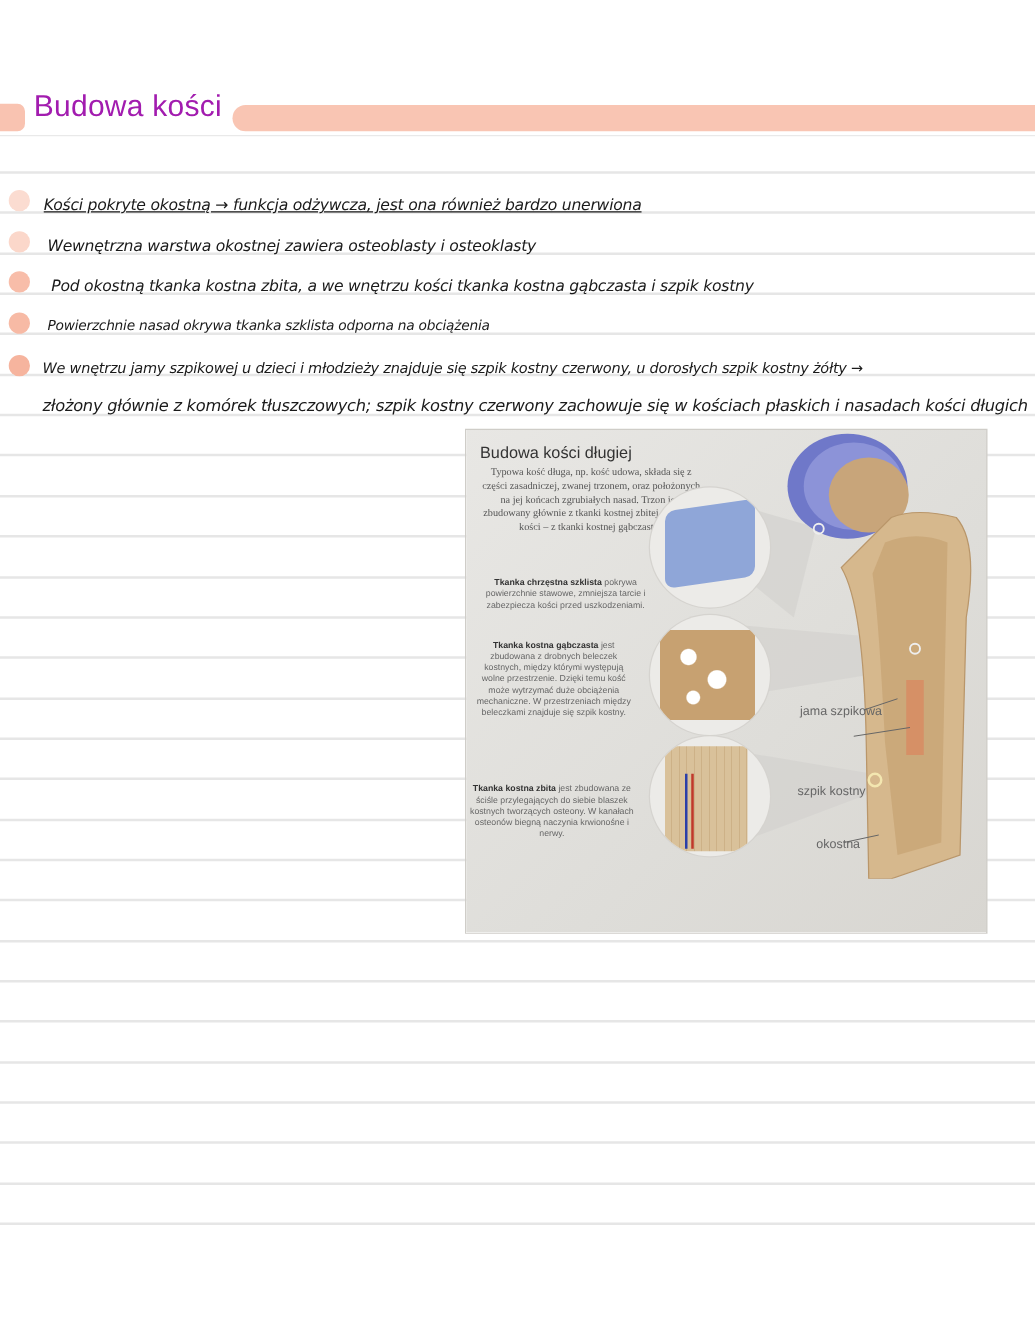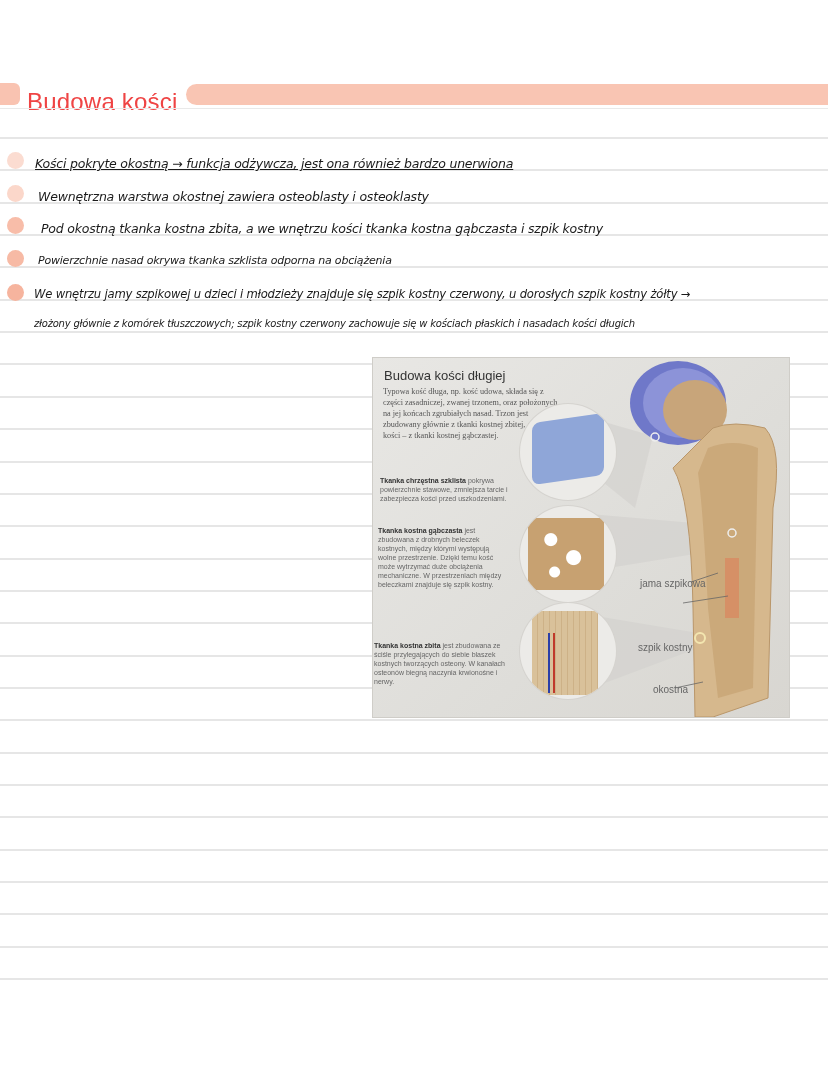--- a/index.html
+++ b/index.html
@@ -13,38 +13,38 @@
   }
   .title-tab {
     position:absolute; left:0; top:83px; width:20px; height:22px;
     background:#f9c3b1; border-radius:0 6px 6px 0;
   }
   .title-pill {
     position:absolute; left:186px; top:84px; width:660px; height:21px;
     background:#f9c5b3; border-radius:11px 0 0 11px;
   }
   .title {
-    position:absolute; left:27px; top:88px; font-size:24px; color:#ef4444;
+    position:absolute; left:27px; top:72px; font-size:24px; color:#a21caf;
     font-family:"Liberation Sans", sans-serif; letter-spacing:0.2px;
   }
   .title-underline {
     position:absolute; left:0; top:108px; width:828px; height:1px; background:#e9e9e9;
   }
   .bullet {
     position:absolute; left:7px; width:17px; height:17px; border-radius:50%;
   }
   .note {
     position:absolute; font-family:"DejaVu Sans", sans-serif; font-size:12.5px;
     color:#1a1a1a; white-space:nowrap; font-style:italic; letter-spacing:-0.2px;
   }
   
   .photo {
-    position:absolute; left:373px; top:358px; width:416px; height:359px;
+    position:absolute; left:373px; top:344px; width:416px; height:402px;
     background:linear-gradient(135deg,#e8e7e4 0%,#deddd9 60%,#d8d6d1 100%);
-    overflow:hidden; box-shadow:0 0 0 1px #cfcdc8;
+    overflow:hidden; box-shadow:0 0 0 1px #cfcdc8;text-align:center;
   }
   .photo-title { position:absolute; left:11px; top:10px; font-size:13px; color:#333; }
   .photo-intro { position:absolute; left:10px; top:28px; width:180px; font-family:"Liberation Serif", serif; font-size:8.2px; line-height:11px; color:#555; }
   .cap { position:absolute; font-size:7px; line-height:9px; color:#666; }
   .cap b { color:#333; font-weight:bold; }
   .circle-inset {
     position:absolute; border-radius:50%; background:#ecebe8; box-shadow:0 0 0 1px #d5d3cf;
     overflow:hidden;
   }
   .label-small { position:absolute; font-size:10px; color:#666; }
@@ -95,21 +95,21 @@
 
 <div class="bullet" style="top: 217px; background: rgb(248, 189, 169);"></div>
 <div class="note" style="left:41px; top:221px;">Pod okostną tkanka kostna zbita, a we wnętrzu kości tkanka kostna gąbczasta i szpik kostny</div>
 
 <div class="bullet" style="top: 250px; background: rgb(247, 186, 165);"></div>
 <div class="note" style="left:38px; top:254px; font-size:11px;">Powierzchnie nasad okrywa tkanka szklista odporna na obciążenia</div>
 
 <div class="bullet" style="top: 284px; background: rgb(246, 180, 158);"></div>
 <div class="note" style="left:34px; top:287px; font-size:11.6px;">We wnętrzu jamy szpikowej u dzieci i młodzieży znajduje się szpik kostny czerwony, u dorosłych szpik kostny żółty →</div>
 
-<div class="note" style="left:34px; top:318px; font-size:10px;">złożony głównie z komórek tłuszczowych; szpik kostny czerwony zachowuje się w kościach płaskich i nasadach kości długich</div>
+<div class="note" style="left:34px; top:318px; font-size:13px;">złożony głównie z komórek tłuszczowych; szpik kostny czerwony zachowuje się w kościach płaskich i nasadach kości długich</div>
 
 <div class="photo">
   <div class="photo-title">Budowa kości długiej</div>
   <div class="photo-intro">Typowa kość długa, np. kość udowa, składa się z części zasadniczej, zwanej trzonem, oraz położonych na jej końcach zgrubiałych nasad. Trzon jest zbudowany głównie z tkanki kostnej zbitej, a nasady kości – z tkanki kostnej gąbczastej.</div>
 
   <div class="cap" style="left:7px; top:118px; width:145px;">
     <b>Tkanka chrzęstna szklista</b><span> pokrywa powierzchnie stawowe, zmniejsza tarcie i zabezpiecza kości przed uszkodzeniami.</span>
   </div>
   <div class="cap" style="left:5px; top:168px; width:130px;">
     <b>Tkanka kostna gąbczasta</b><span> jest zbudowana z drobnych beleczek kostnych, między którymi występują wolne przestrzenie. Dzięki temu kość może wytrzymać duże obciążenia mechaniczne. W przestrzeniach między beleczkami znajduje się szpik kostny.</span>

